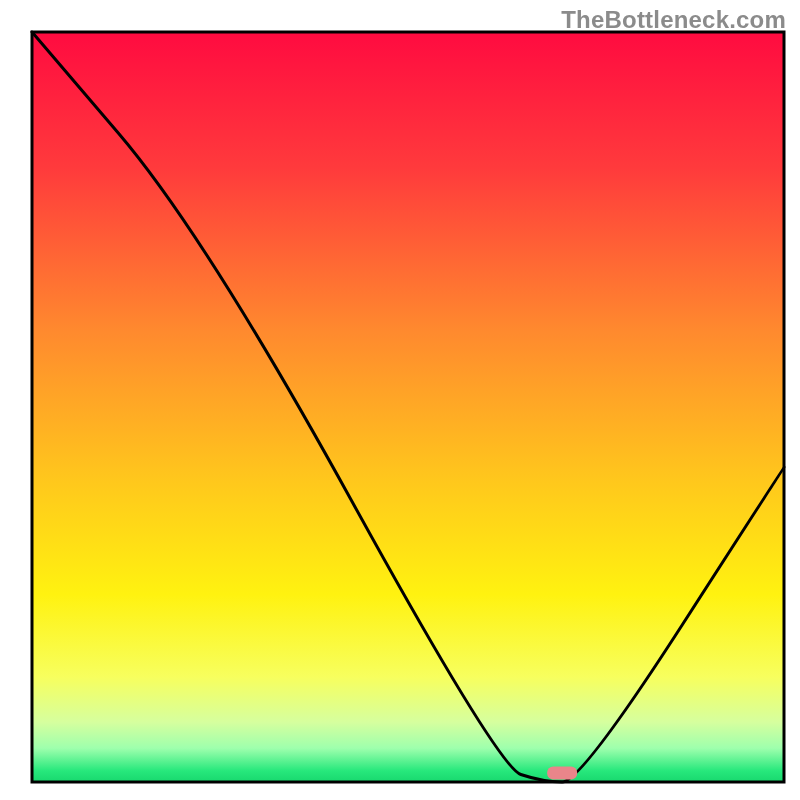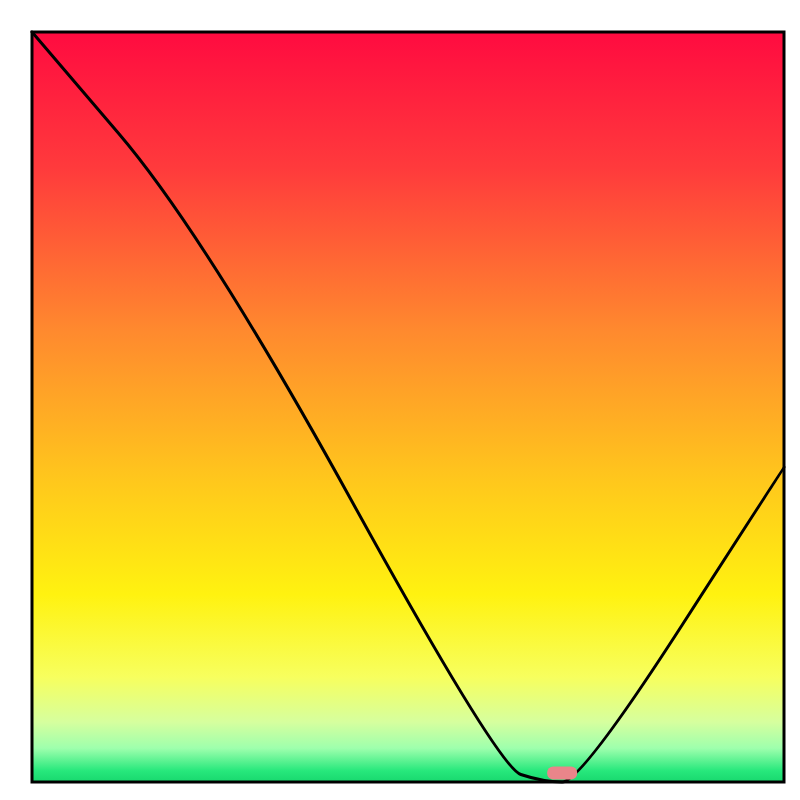--- a/index.html
+++ b/index.html
@@ -25,20 +25,21 @@
     letter-spacing: 0.2px;
   }
   svg {
     display: block;
   }
 </style>
 </head>
 <body>
 
 <div class="wrap">
+  <div class="watermark">TheBottleneck.com</div>
 
   <svg id="chart-svg" width="800" height="800" viewBox="0 0 800 800">
     <defs>
       <linearGradient id="bg-grad" x1="0" y1="0" x2="0" y2="1">
           <stop offset="0%" stop-color="#ff0b40"></stop>
           <stop offset="18%" stop-color="#ff3a3c"></stop>
           <stop offset="40%" stop-color="#ff8a2e"></stop>
           <stop offset="60%" stop-color="#ffc81c"></stop>
           <stop offset="75%" stop-color="#fff210"></stop>
           <stop offset="86%" stop-color="#f7ff5e"></stop>

